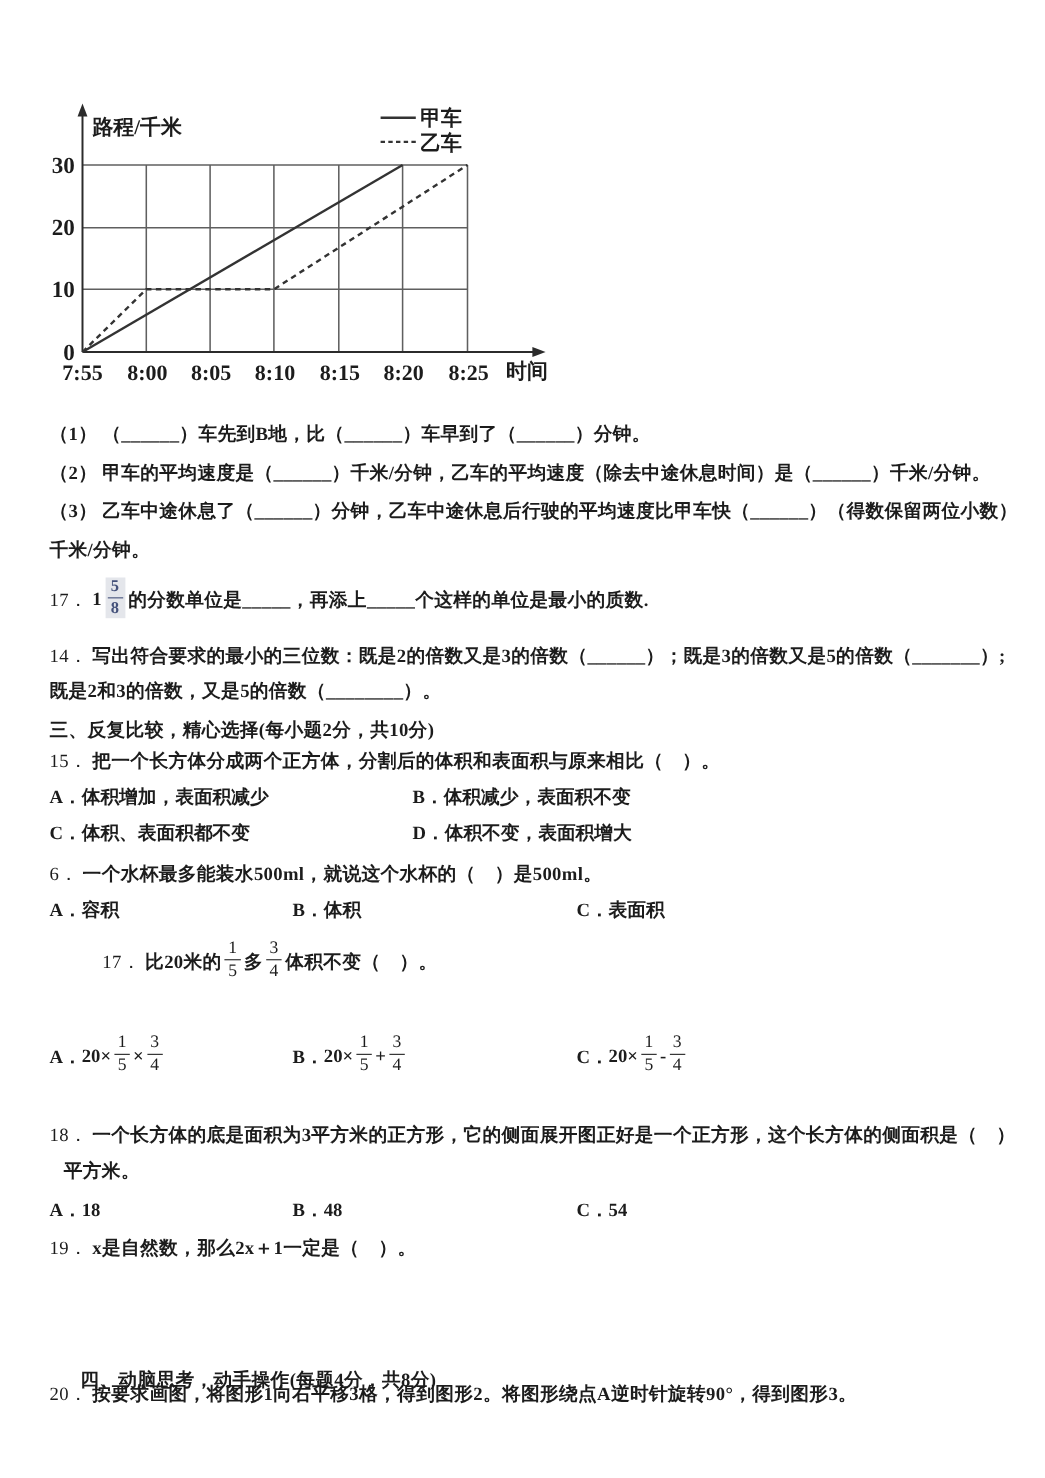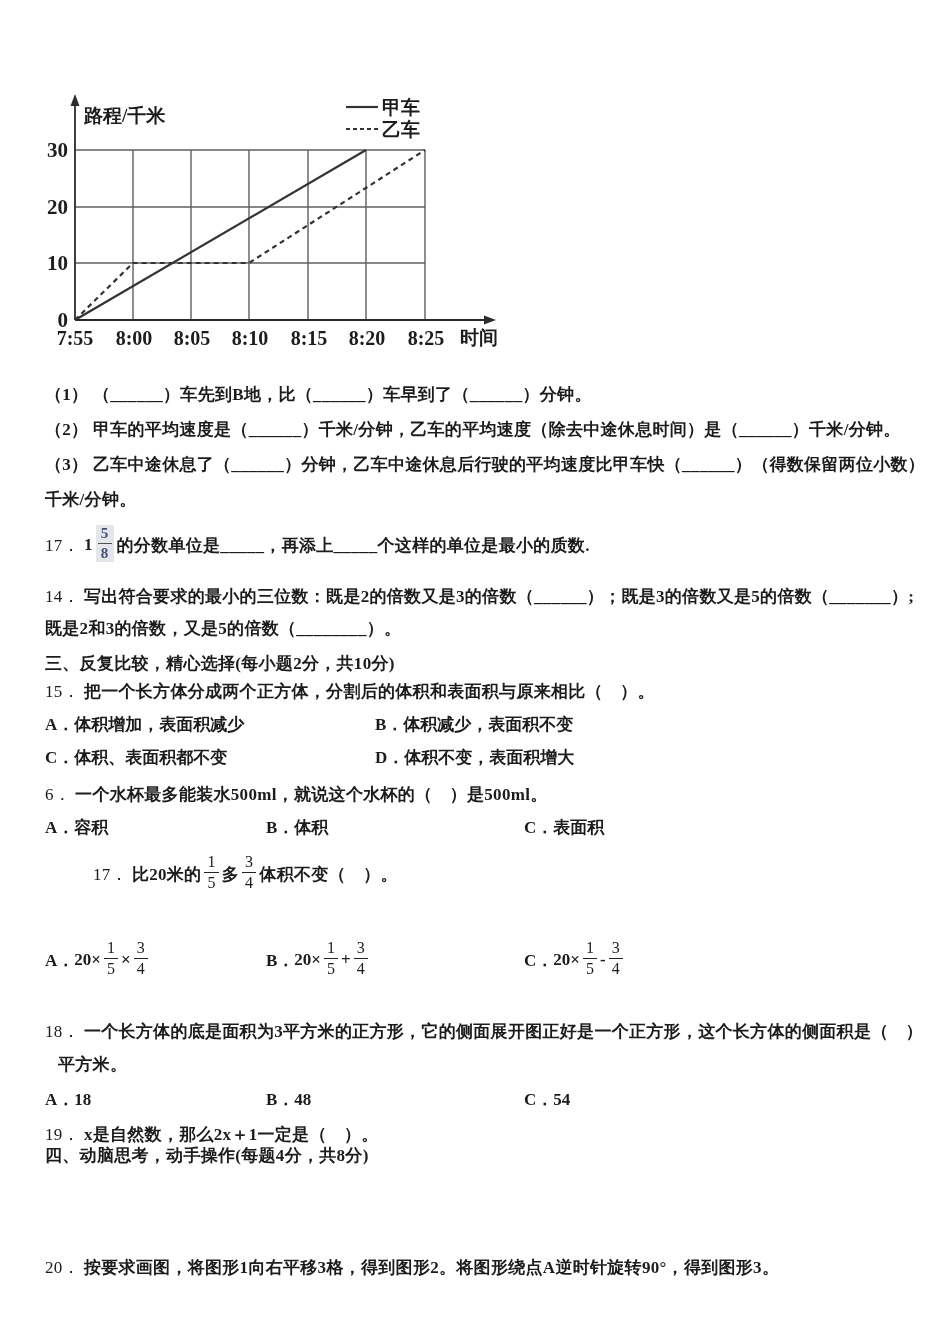--- a/index.html
+++ b/index.html
@@ -186,19 +186,19 @@
   <div class="optrow" style="top:1088px;">
     <span class="opt o0">A．18</span>
     <span class="opt o1">B．48</span>
     <span class="opt o2">C．54</span>
   </div>
 
   <div class="line" style="top:1123px;">
     <span class="qnum">19．</span><span>x是自然数，那么2x＋1一定是（　）。</span>
   </div>
 
-  <div class="line" style="top:1144px;">四、动脑思考，动手操作(每题4分，共8分)</div>
+  <div class="line" style="top:1243px;margin-left:28px;">四、动脑思考，动手操作(每题4分，共8分)</div>
 
   <div class="line" style="top:1256px;">
     <span class="qnum">20．</span><span>按要求画图，将图形1向右平移3格，得到图形2。将图形绕点A逆时针旋转90°，得到图形3。</span>
   </div>
 
 </div>
 
 </body></html>

